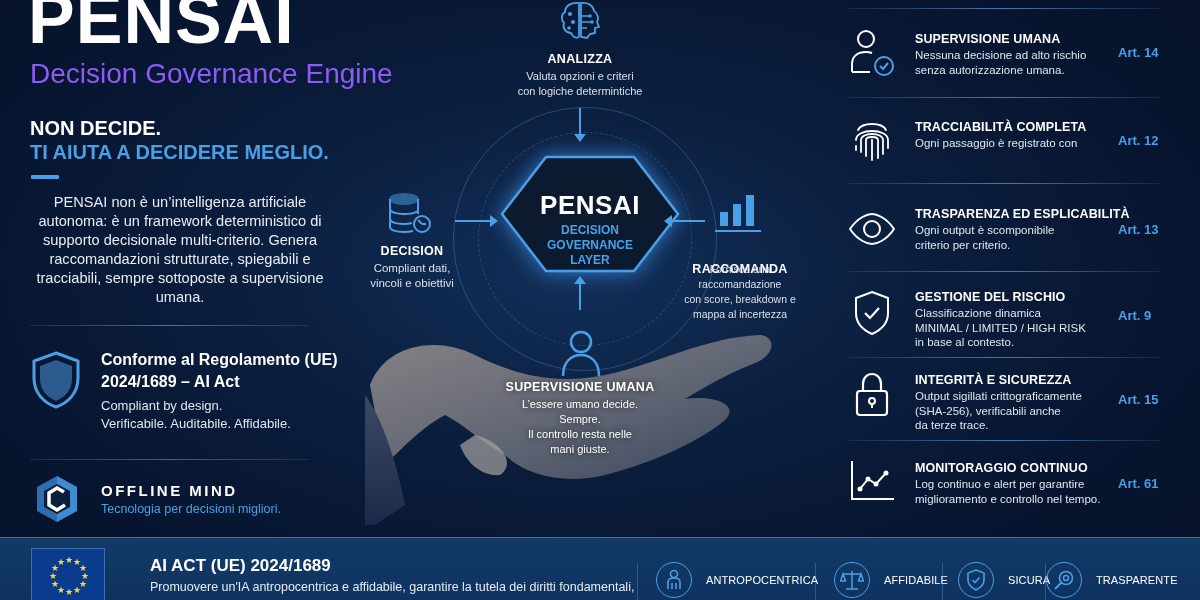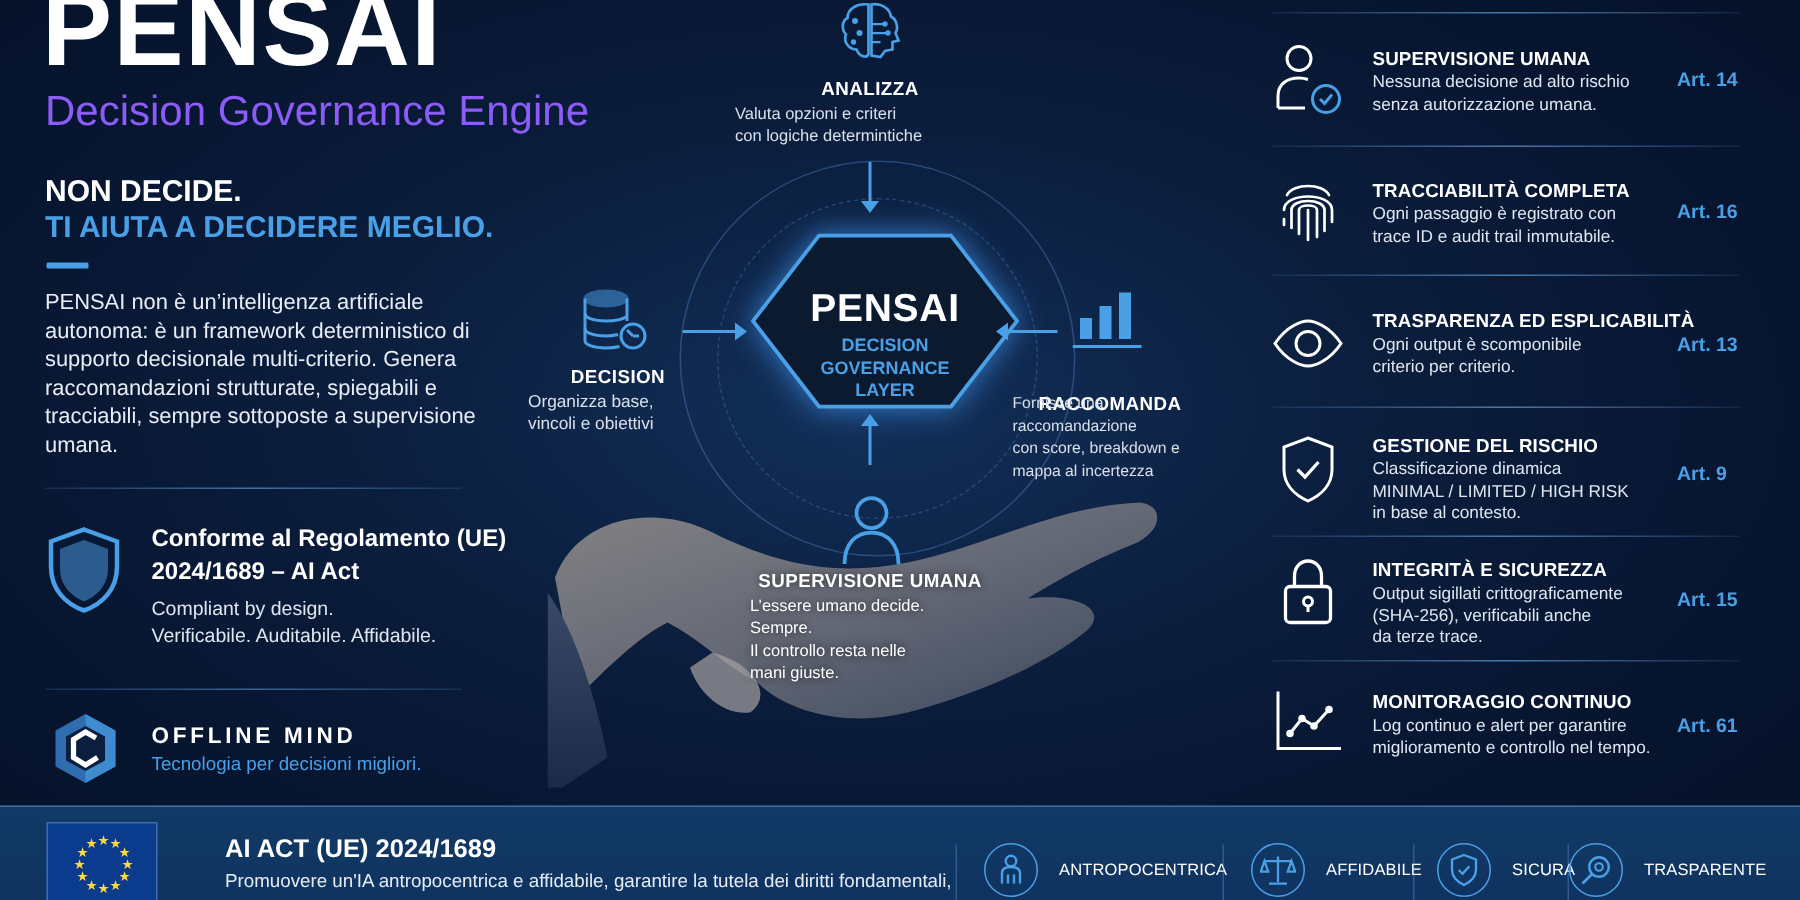--- a/index.html
+++ b/index.html
@@ -11,39 +11,39 @@
     position: relative;
   }
   .abs { position: absolute; }
 
   
   .brand-title { left: 28px; top: -16px; font-size: 70px; font-weight: 700; letter-spacing: 1px; line-height: 1; }
   .brand-sub { left: 30px; top: 58px; font-size: 28px; font-weight: 400; color: #8b5cf6; }
   .tagline-1 { left: 30px; top: 117px; font-size: 20px; font-weight: 700; color: #ffffff; }
   .tagline-2 { left: 30px; top: 141px; font-size: 20px; font-weight: 700; color: #4aa0e6; text-align: right; }
   .accent-bar { left: 31px; top: 175px; width: 28px; height: 4px; background: #4aa0e6; border-radius: 1px; }
-  .intro { left: 30px; top: 193px; width: 300px; font-size: 14.6px; line-height: 19px; color: #e8edf5; }
+  .intro { left: 30px; top: 193px; width: 300px; font-size: 14.6px; line-height: 19px; color: #e8edf5; text-align: center; }
   .divider-left { left: 30px; top: 325px; width: 278px; height: 1px; background: linear-gradient(90deg, rgba(80,130,190,0.2), rgba(90,150,210,0.7), rgba(80,130,190,0.2)); }
   .divider-left2 { left: 30px; top: 459px; width: 278px; height: 1px; background: linear-gradient(90deg, rgba(80,130,190,0.2), rgba(90,150,210,0.6), rgba(80,130,190,0.2)); }
   .compliance-icon { left: 30px; top: 350px; width: 52px; height: 60px; }
   .compliance-title { left: 101px; top: 349px; width: 240px; font-size: 16px; font-weight: 700; line-height: 22px; }
   .compliance-text { left: 101px; top: 397px; width: 240px; font-size: 13px; line-height: 18px; color: #dfe6f0; }
   .om-icon { left: 34px; top: 474px; width: 46px; height: 50px; }
   .om-title { left: 101px; top: 482px; font-size: 15px; font-weight: 700; letter-spacing: 2.5px; }
   .om-sub { left: 101px; top: 502px; font-size: 12.5px; color: #4aa0e6; }
 
   
   .ring-outer { left: 453px; top: 107px; width: 264px; height: 264px; border-radius: 50%; border: 1px solid rgba(90,150,220,0.35); }
   .ring-inner { left: 478px; top: 132px; width: 214px; height: 214px; border-radius: 50%; border: 1px dashed rgba(90,150,220,0.3); }
   .hex-wrap { left: 500px; top: 155px; width: 180px; height: 118px; filter: drop-shadow(0 0 10px rgba(70,160,255,0.7)); }
   .hex-title { left: 500px; top: 190px; width: 180px; text-align: center; font-size: 26px; font-weight: 700; letter-spacing: 0.5px; }
   .hex-sub { left: 500px; top: 223px; width: 180px; text-align: center; font-size: 12px; font-weight: 700; color: #4aa0e6; line-height: 15px; }
 
   .node-title { font-size: 12.5px; font-weight: 700; letter-spacing: 0.3px; text-align: center; color: #ffffff; }
-  .node-text { font-size: 11px; line-height: 15px; color: #d8e0ea; }
+  .node-text { font-size: 11px; line-height: 15px; color: #d8e0ea; text-align: center; }
 
   .analizza-icon { left: 557px; top: 0px; width: 46px; height: 42px; }
   .analizza-title { left: 500px; top: 52px; width: 160px; }
   .analizza-text { left: 490px; top: 69px; width: 180px; }
   .arrow-down { left: 579px; top: 108px; width: 2px; height: 30px; background: #4aa0e6; }
   .arrow-down-head { left: 574px; top: 134px; width: 0; height: 0; border-left: 6px solid transparent; border-right: 6px solid transparent; border-top: 8px solid #4aa0e6; }
 
   .struttura-icon { left: 386px; top: 192px; width: 48px; height: 44px; }
   .struttura-title { left: 362px; top: 244px; width: 100px; }
   .struttura-text { left: 352px; top: 261px; width: 120px; font-size: 11.5px; }
@@ -160,21 +160,21 @@
     <path d="M4 7 L4 35 C4 38 10 40 18 40 C22 40 25 39.5 27 39" fill="none" stroke="#4aa0e6" stroke-width="2"></path>
     <path d="M32 7 L32 22" fill="none" stroke="#4aa0e6" stroke-width="2"></path>
     <path d="M4 17 C4 20 10 22 18 22 C24 22 29 21 32 19" fill="none" stroke="#4aa0e6" stroke-width="2"></path>
     <path d="M4 27 C4 30 10 32 18 32 C21 32 24 31.5 26 31" fill="none" stroke="#4aa0e6" stroke-width="2"></path>
     <circle cx="36" cy="32" r="8" fill="none" stroke="#4aa0e6" stroke-width="2"></circle>
     <path d="M36 32 L32 28 M36 32 L40 32" stroke="#4aa0e6" stroke-width="2"></path>
   </svg>
 </div>
 <div class="abs node-title struttura-title">DECISION</div>
 <div class="abs node-text struttura-text">
-  <div>Organizza base,</div>
+  <div>Compliant dati,</div>
   <div>vincoli e obiettivi</div>
 </div>
 <div class="abs arrow-right"></div>
 <div class="abs arrow-right-head"></div>
 
 <div class="abs racc-icon">
   <svg width="48" height="42" viewBox="0 0 48 42">
     <rect x="5" y="20" width="8" height="14" fill="#4aa0e6"></rect>
     <rect x="18" y="12" width="8" height="22" fill="#4aa0e6"></rect>
     <rect x="31" y="3" width="8" height="31" fill="#4aa0e6"></rect>
@@ -257,23 +257,22 @@
           <path d="M13 36 L13 24 C13 16 35 16 35 24 L35 38"></path>
           <path d="M18 40 L18 24 C18 20 30 20 30 24 L30 42"></path>
           <path d="M24 24 L24 44"></path>
           <path d="M8 30 L8 34"></path>
         </g>
       </svg>
     </div>
     <div class="r-title" style="top:4px">TRACCIABILITÀ COMPLETA</div>
     <div class="r-text" style="top:20px">
       <div>Ogni passaggio è registrato con</div>
-      <div>trace ID e audit trail immutabile.</div>
-    </div>
-    <div class="r-art" style="top:17px">Art. 16</div>
+    </div>
+    <div class="r-art" style="top:17px">Art. 12</div>
   </div>
 
   <div class="r-divider" style="top:183px"></div>
 
   <div class="r-item" style="top:205px">
     <div class="r-icon" style="top:0">
       <svg width="48" height="48" viewBox="0 0 48 48">
         <path d="M2 24 C10 12 20 9 24 9 C28 9 38 12 46 24 C38 36 28 39 24 39 C20 39 10 36 2 24 Z" fill="none" stroke="#fff" stroke-width="2"></path>
         <circle cx="24" cy="24" r="8" fill="none" stroke="#fff" stroke-width="2"></circle>
       </svg>

